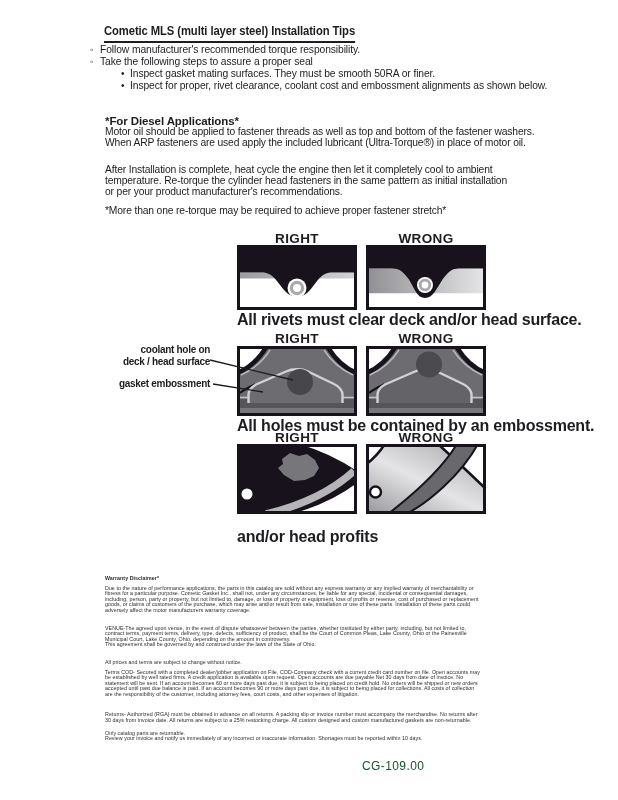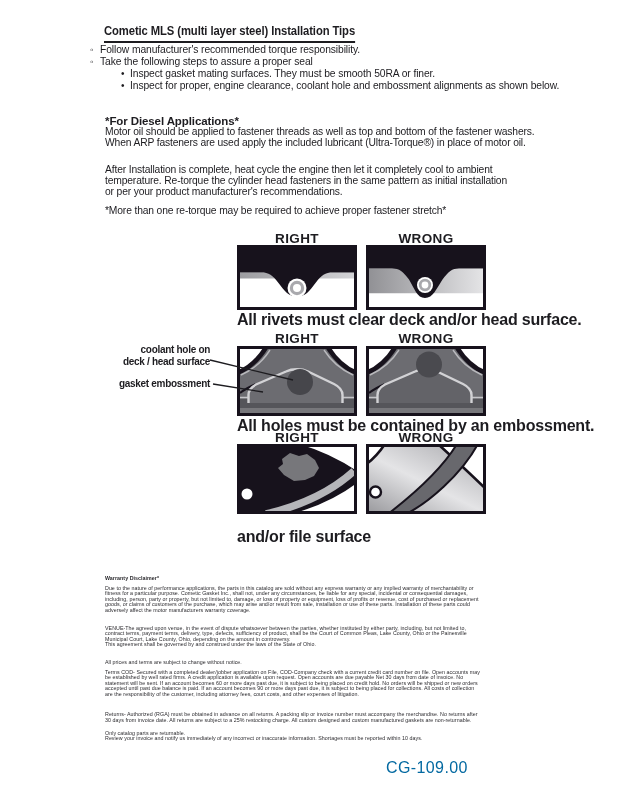--- a/index.html
+++ b/index.html
@@ -35,34 +35,34 @@
   .legal{
     left:105px;top:575px;width:860px;
     transform:scale(0.5);transform-origin:0 0;
     font-size:10.6px;line-height:10.7px;color:#2c2b2f;letter-spacing:0.1px;
   }
   .legal .lg-h{font-weight:bold;margin:0 0 10px 0;}
   .legal p{margin:0;}
   .legal .mbA{margin-bottom:26px;} .legal .mbC{margin-bottom:9px;}
   .legal .mbD{margin-bottom:31px;} .legal .mbE{margin-bottom:16px;}
   
-  .footer{left:386px;top:759px;font-size:16px;letter-spacing:0.4px;color:#0369a1;}
+  .footer{left:362px;top:759px;font-size:12px;letter-spacing:0.4px;color:#14532d;}
 </style>
 </head>
 <body>
 
 <div id="page">
 
   <div class="abs title">Cometic MLS (multi layer steel) Installation Tips</div>
 
   <div class="abs tips">
     <div class="tip-row"><span class="mk">◦</span><span>Follow manufacturer's recommended torque responsibility.</span></div>
     <div class="tip-row"><span class="mk">◦</span><span>Take the following steps to assure a proper seal</span></div>
     <div class="sub-row"><span class="mk">•</span><span>Inspect gasket mating surfaces.  They must be smooth 50RA or finer.</span></div>
-    <div class="sub-row"><span class="mk">•</span><span>Inspect for proper, engine clearance, coolant hole and embossment alignments as shown below.</span></div>
+    <div class="sub-row"><span class="mk">•</span><span>Inspect for proper, rivet clearance, coolant cost and embossment alignments as shown below.</span></div>
   </div>
 
   <div class="abs diesel-h">*For Diesel Applications*</div>
   <div class="abs para p1">
     <div>Motor oil should be applied to fastener threads as well as top and bottom of the fastener washers.</div>
     <div>When ARP fasteners are used apply the included lubricant (Ultra-Torque®) in place of motor oil.</div>
   </div>
   <div class="abs para p2">
     <div>After Installation is complete, heat cycle the engine then let it completely cool to ambient</div>
     <div>temperature. Re-torque the cylinder head fasteners in the same pattern as initial installation</div>
@@ -181,21 +181,21 @@
     <rect width="120" height="70" fill="url(#g3w)"></rect>
     <path d="M0,0 H19 C13,9 6,16 0,20.5 Z" fill="#fff"></path>
     <path d="M19,0 C13,9 6,16 0,20.5" stroke="#17121c" stroke-width="2.6" fill="none"></path>
     <path d="M72,0 L120,0 L120,45 Q94,20 72,0 Z" fill="#fff"></path>
     <path d="M72,0 Q94,20 120,45" stroke="#17121c" stroke-width="2.6" fill="none"></path>
     <path d="M22,70 C44,53 74,28 91,0 L112,0 C95,31 62,59 40,70 Z" fill="#68686d" stroke="#17121c" stroke-width="2"></path>
     <circle cx="9.5" cy="48" r="5.5" fill="#fff" stroke="#17121c" stroke-width="2.4"></circle>
     <rect x="1.5" y="1.5" width="117" height="67" fill="none" stroke="#17121c" stroke-width="3"></rect>
   </svg>
 
-  <div class="abs cap" style="top:528px;">and/or file surface</div>
+  <div class="abs cap" style="top:528px;">and/or head profits</div>
 
   <div class="abs legal">
     <div class="lg-h">Warranty Disclaimer*</div>
     <p class="mbA">
       <span style="display:block">Due to the nature of performance applications, the parts in this catalog are sold without any express warranty or any implied warranty of merchantability or</span>
       <span style="display:block">fitness for a particular purpose.  Cometic Gasket Inc., shall not, under any circumstances, be liable for any special, incidental or consequential damages,</span>
       <span style="display:block">including, person, party or property, but not limited to, damage, or loss of property or equipment, loss of profits or revenue, cost of purchased or replacement</span>
       <span style="display:block">goods, or claims of customers of the purchase, which may arise and/or result from sale, installation or use of these parts.  Installation of these parts could</span>
       <span style="display:block">adversely affect the motor manufacturers warranty coverage.</span>
     </p>

